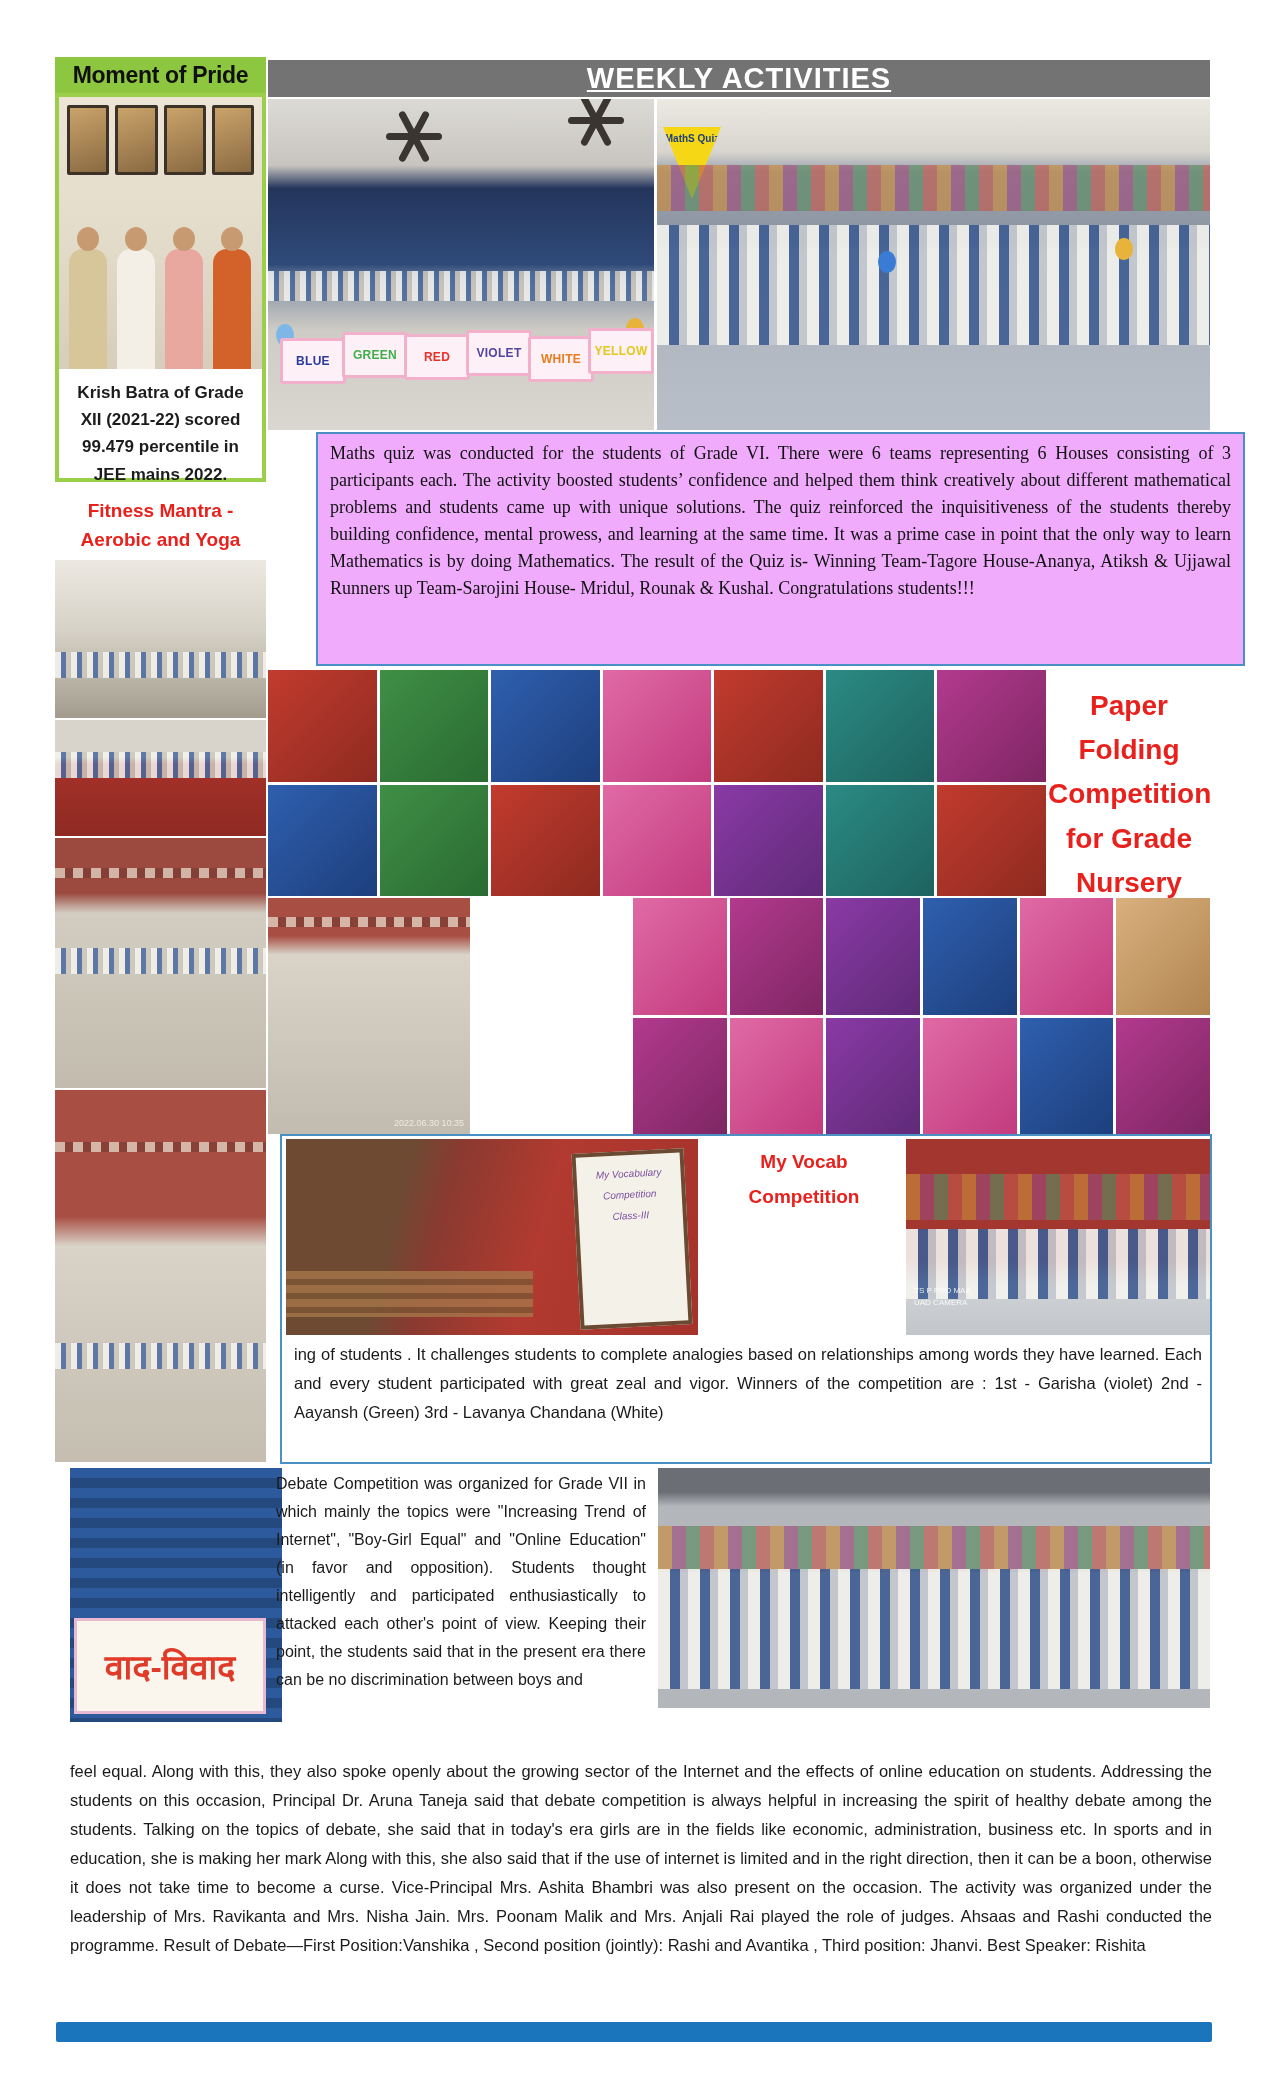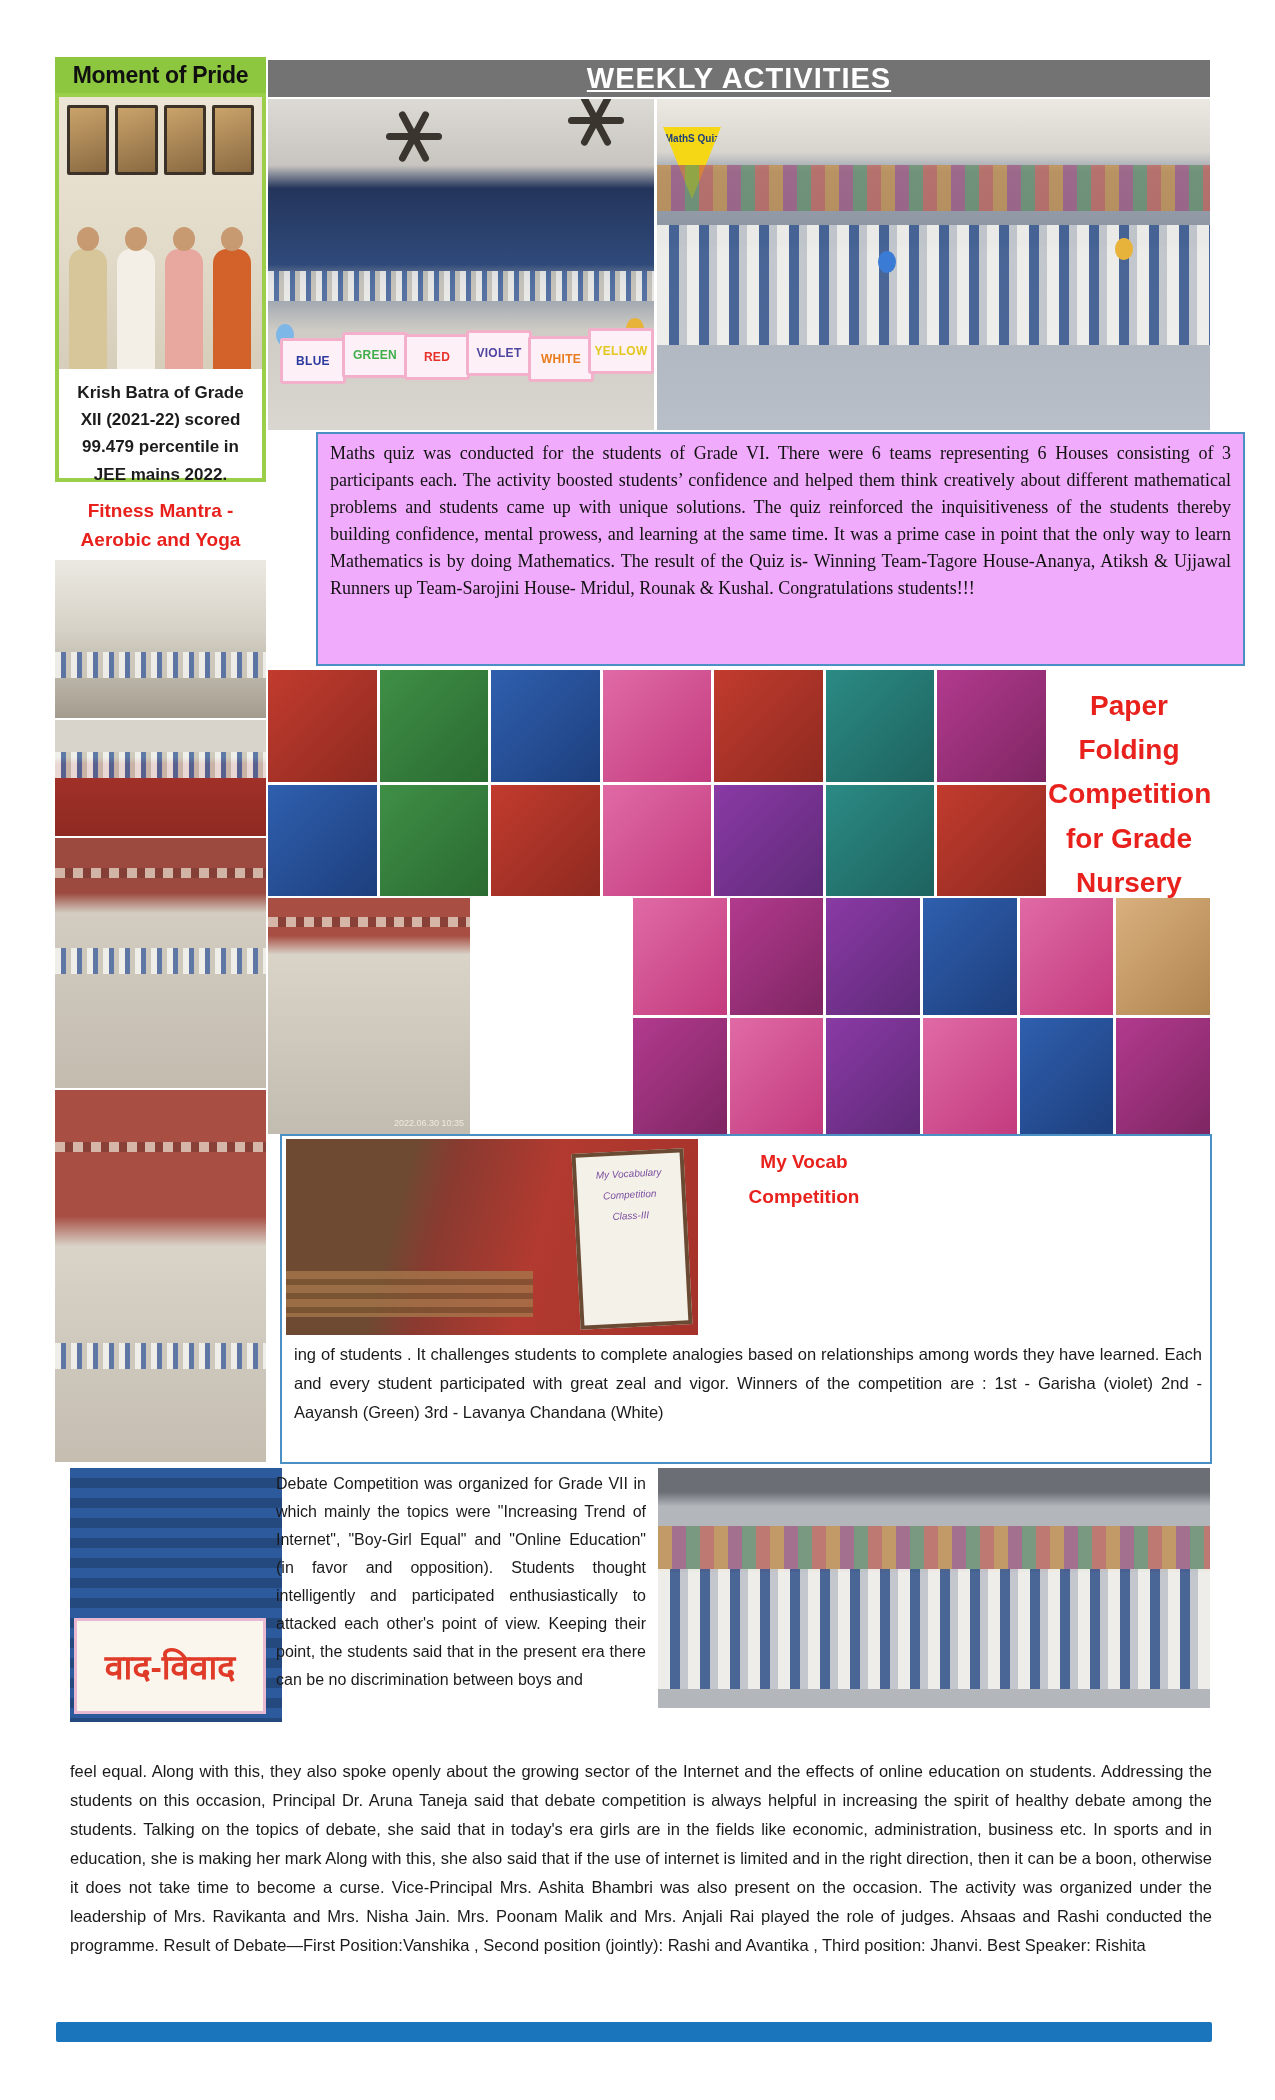--- a/index.html
+++ b/index.html
@@ -236,20 +236,28 @@
     <div class="photo photo-classroom">
       <div class="bench-strip"></div>
       <div class="whiteboard">
         <div class="wb-line">My Vocabulary</div>
         <div class="wb-line">Competition</div>
         <div class="wb-line">Class-III</div>
       </div>
     </div>
     <div class="abs red-heading vocab-head">My Vocab
 Competition</div>
+    <div class="photo photo-vocabgroup">
+      <div class="teacher-strip" style="top:18%;"></div>
+      <div class="uniform-strip" style="top:46%;height:70px;"></div>
+      <div class="watermark">
+        <div>TS P PRO MAX</div>
+        <div>UAD CAMERA</div>
+      </div>
+    </div>
     <div class="abs vocab-wide">ing of students . It challenges students to complete analogies based on relationships among words they have learned. Each and every student participated with great zeal and vigor.  Winners of the competition are :  1st -  Garisha (violet) 2nd - Aayansh (Green) 3rd - Lavanya Chandana (White)</div>
   </div>
 
   <div class="photo photo-debate">
     <div class="debate-banner">
       <span>वाद-विवाद</span>
     </div>
   </div>
   <div class="abs debate-col">Debate Competition was organized for Grade VII  in which mainly the topics were "Increasing Trend of Internet", "Boy-Girl Equal" and "Online Education" (in favor and opposition).   Students thought intelligently and participated enthusiastically to attacked each other's point of view. Keeping their point, the students said that in the present era there can be no discrimination between boys and</div>
   <div class="photo photo-debategroup">

